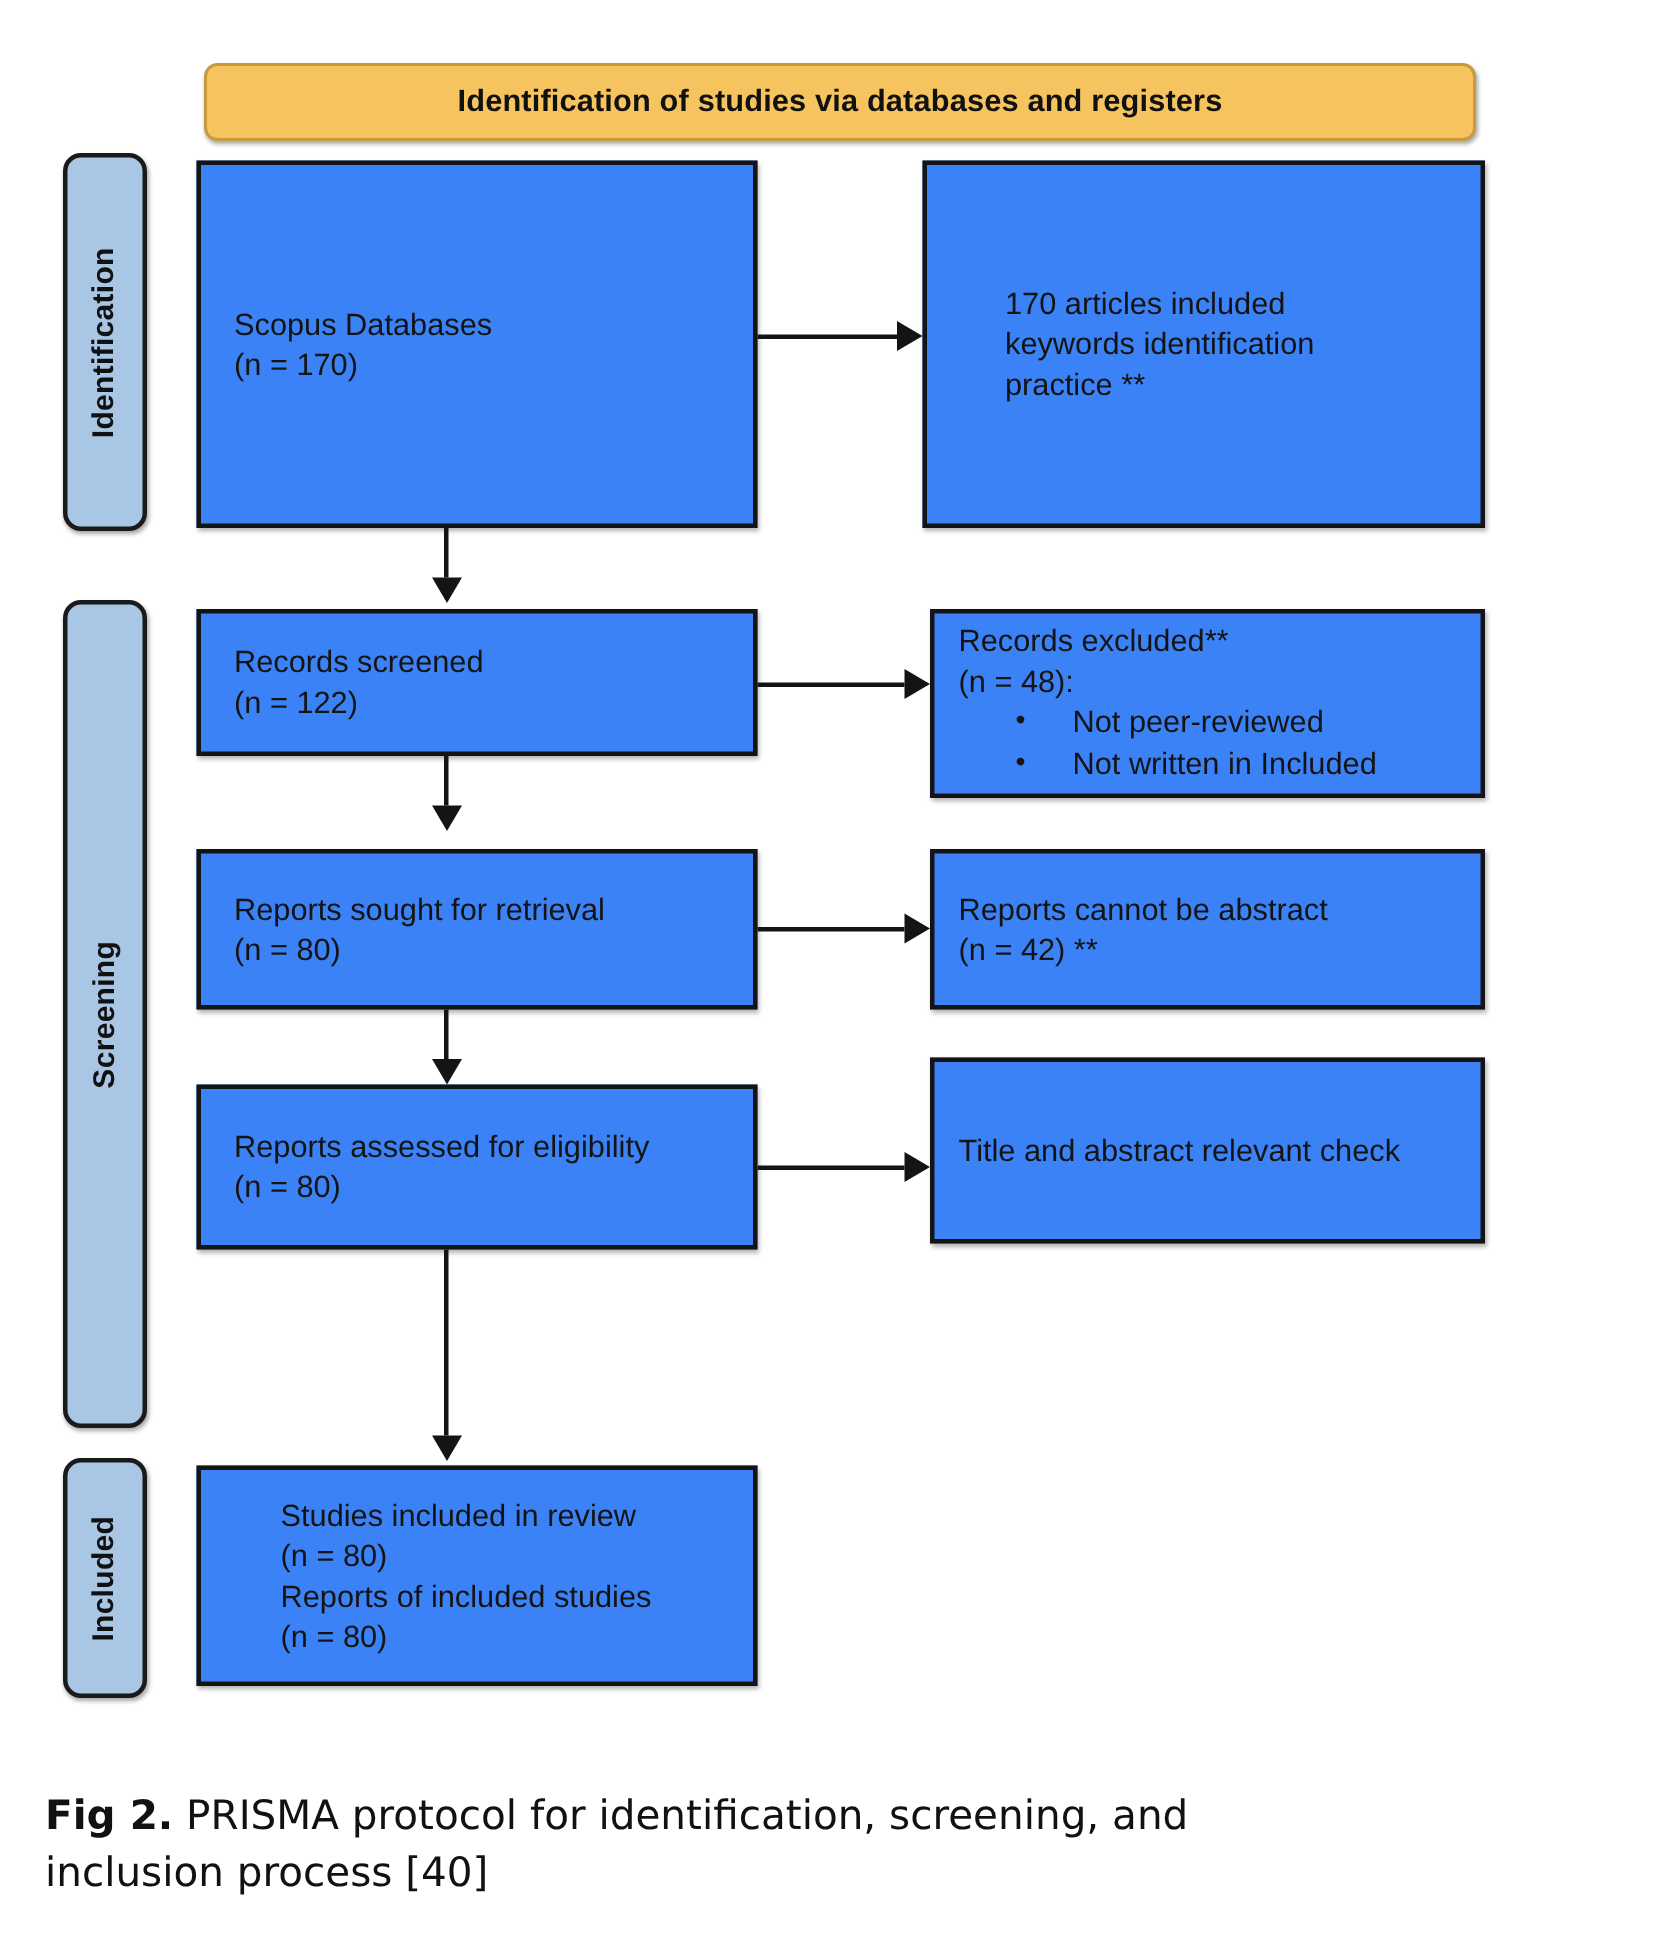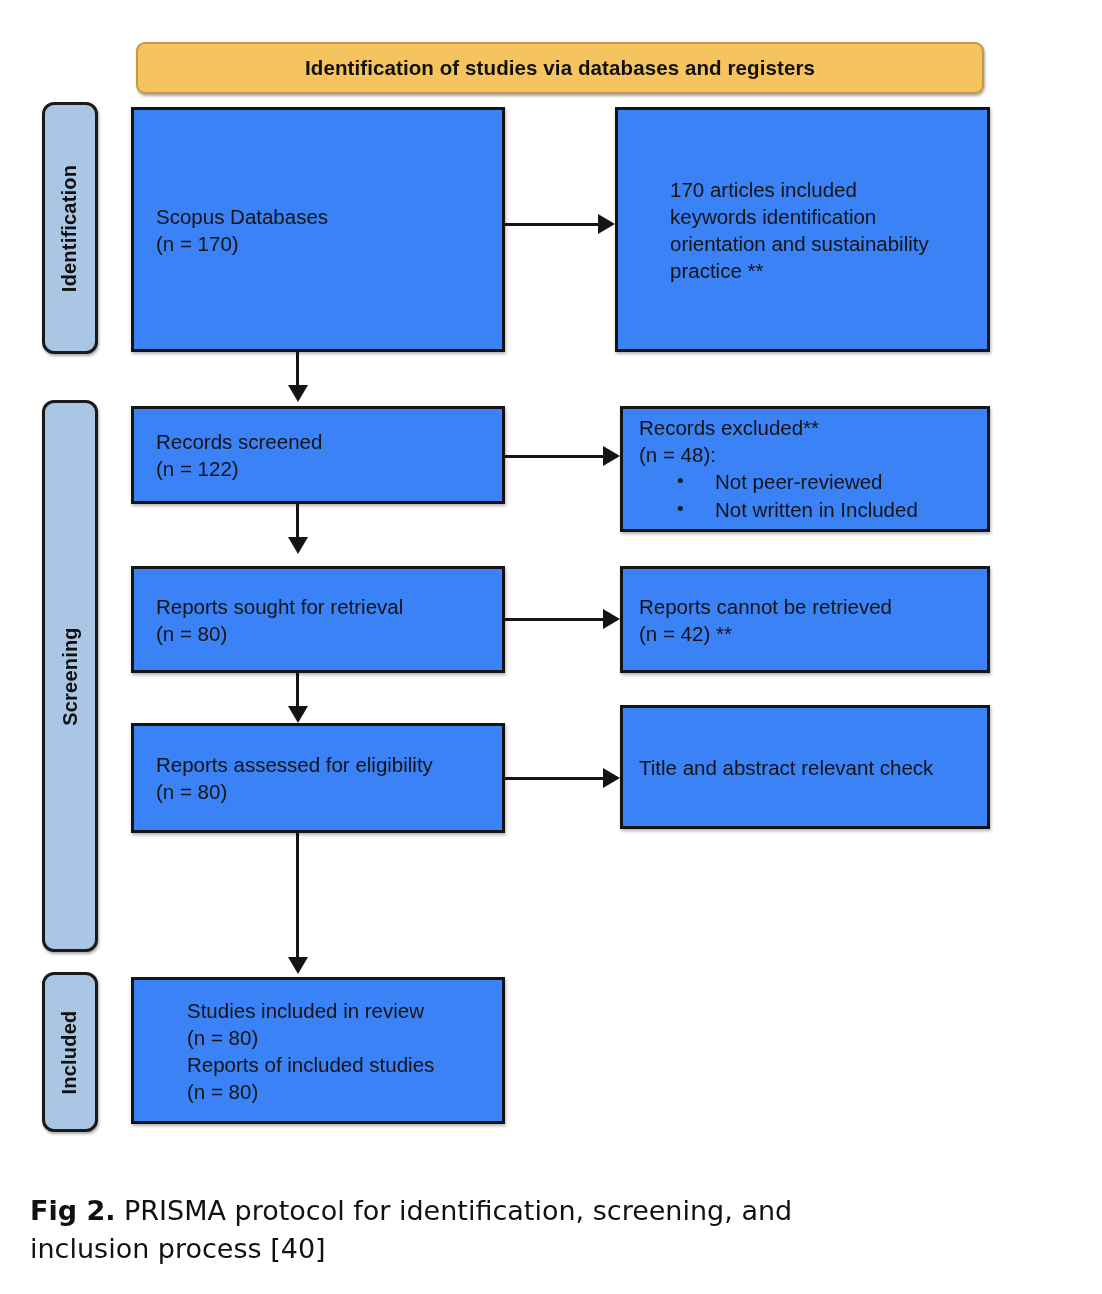--- a/index.html
+++ b/index.html
@@ -160,21 +160,20 @@
     <div class="box-inner">
       <div class="line">Scopus Databases</div>
       <div class="line">(n = 170)</div>
     </div>
   </div>
 
   <div class="abs box" style="left:615px; top:107px; width:375px; height:245px;">
     <div class="box-inner indent-wide">
       <div class="line">170 articles included</div>
       <div class="line">keywords identification</div>
-      <div class="line">orientation and sustainability</div>
       <div class="line">practice **</div>
     </div>
   </div>
 
   <div class="abs hline" style="left:505px; top:223px; width:93px;"></div>
   <div class="abs arrow-right" style="left:598px; top:214px;"></div>
 
   <div class="abs vline" style="left:296px; top:352px; height:33px;"></div>
   <div class="abs arrow-down" style="left:288px; top:385px;"></div>
 
@@ -204,21 +203,21 @@
 
   <div class="abs box" style="left:131px; top:566px; width:374px; height:107px;">
     <div class="box-inner">
       <div class="line">Reports sought for retrieval</div>
       <div class="line">(n = 80)</div>
     </div>
   </div>
 
   <div class="abs box" style="left:620px; top:566px; width:370px; height:107px;">
     <div class="box-inner" style="padding-left:16px;">
-      <div class="line">Reports cannot be retrieved</div>
+      <div class="line">Reports cannot be abstract</div>
       <div class="line">(n = 42) **</div>
     </div>
   </div>
 
   <div class="abs hline" style="left:505px; top:618px; width:98px;"></div>
   <div class="abs arrow-right" style="left:603px; top:609px;"></div>
 
   <div class="abs vline" style="left:296px; top:673px; height:33px;"></div>
   <div class="abs arrow-down" style="left:288px; top:706px;"></div>
 

